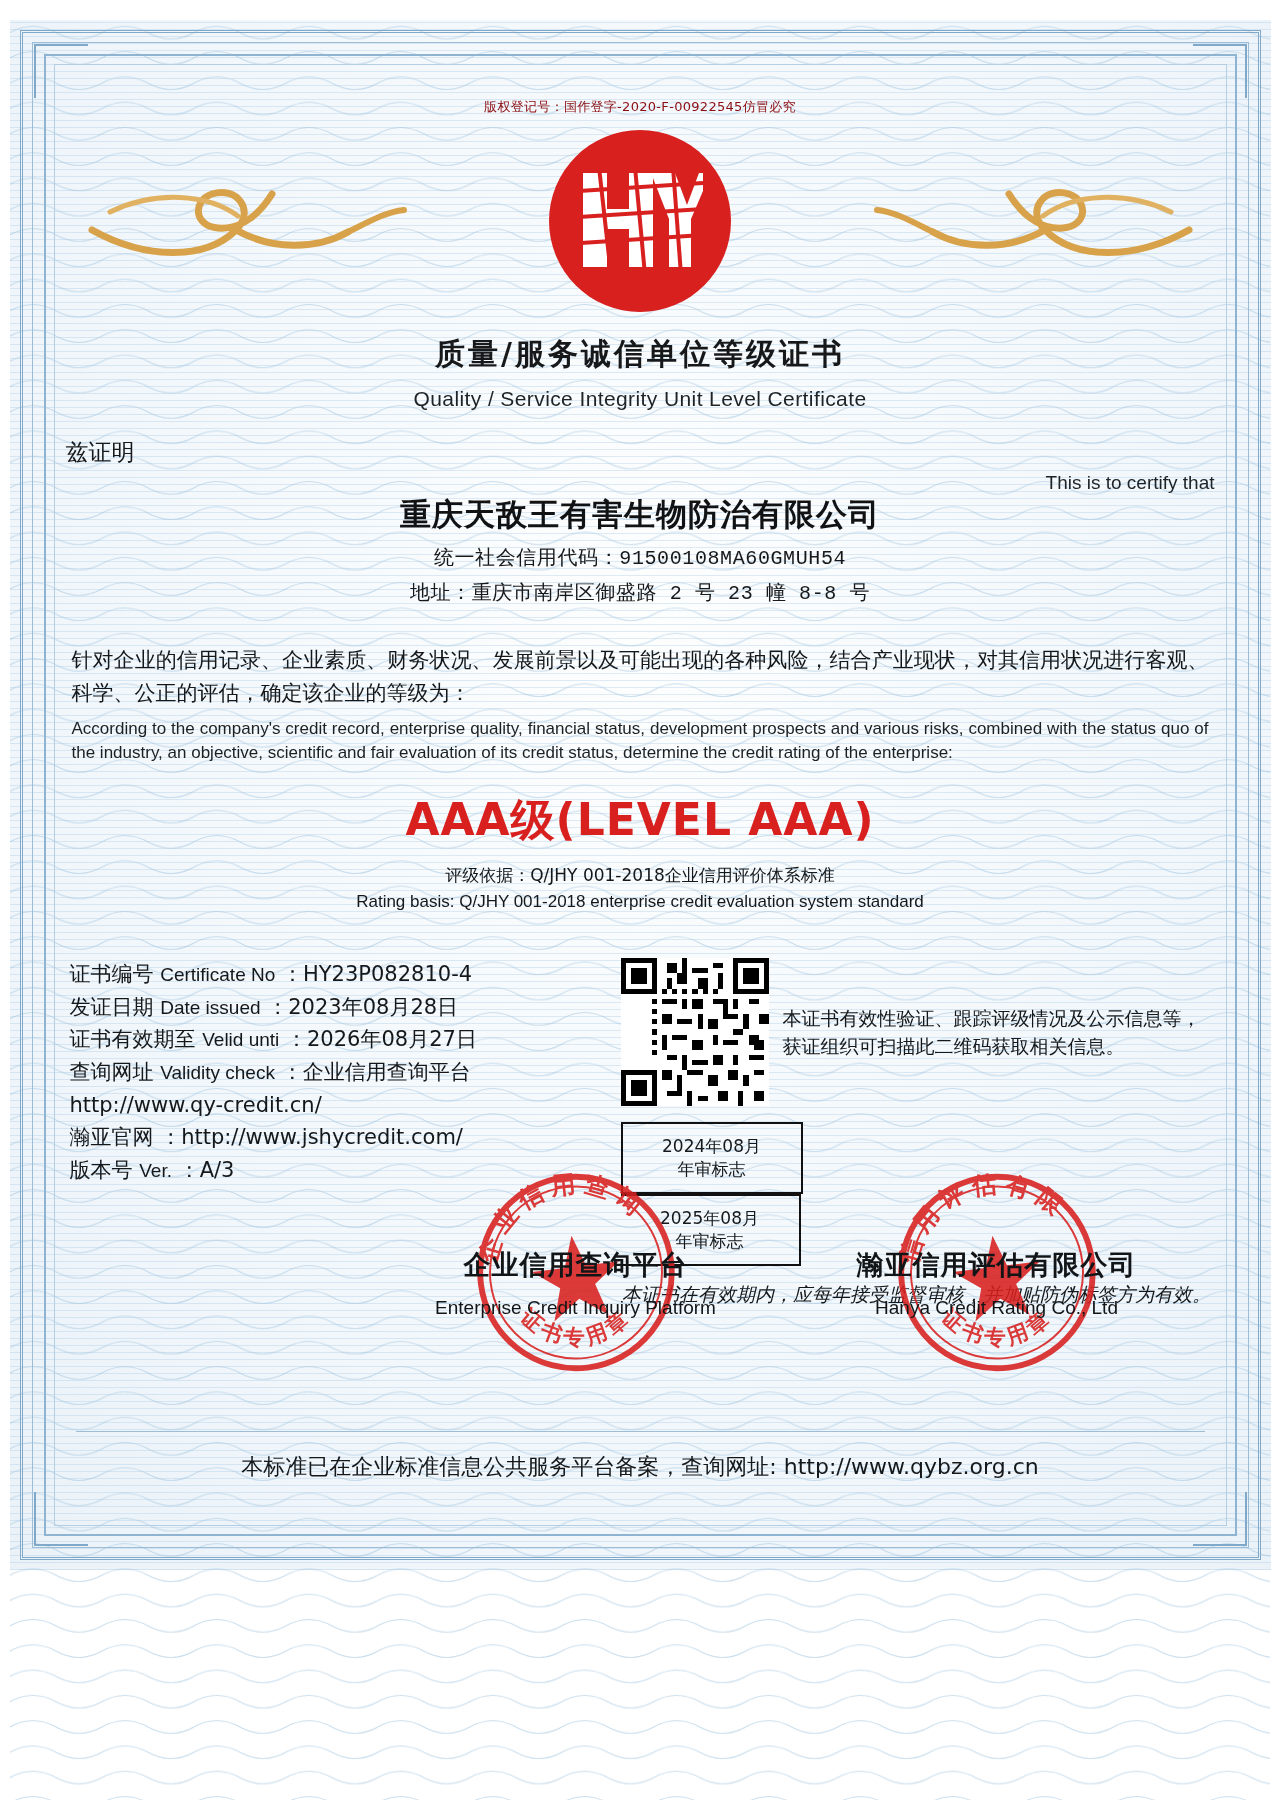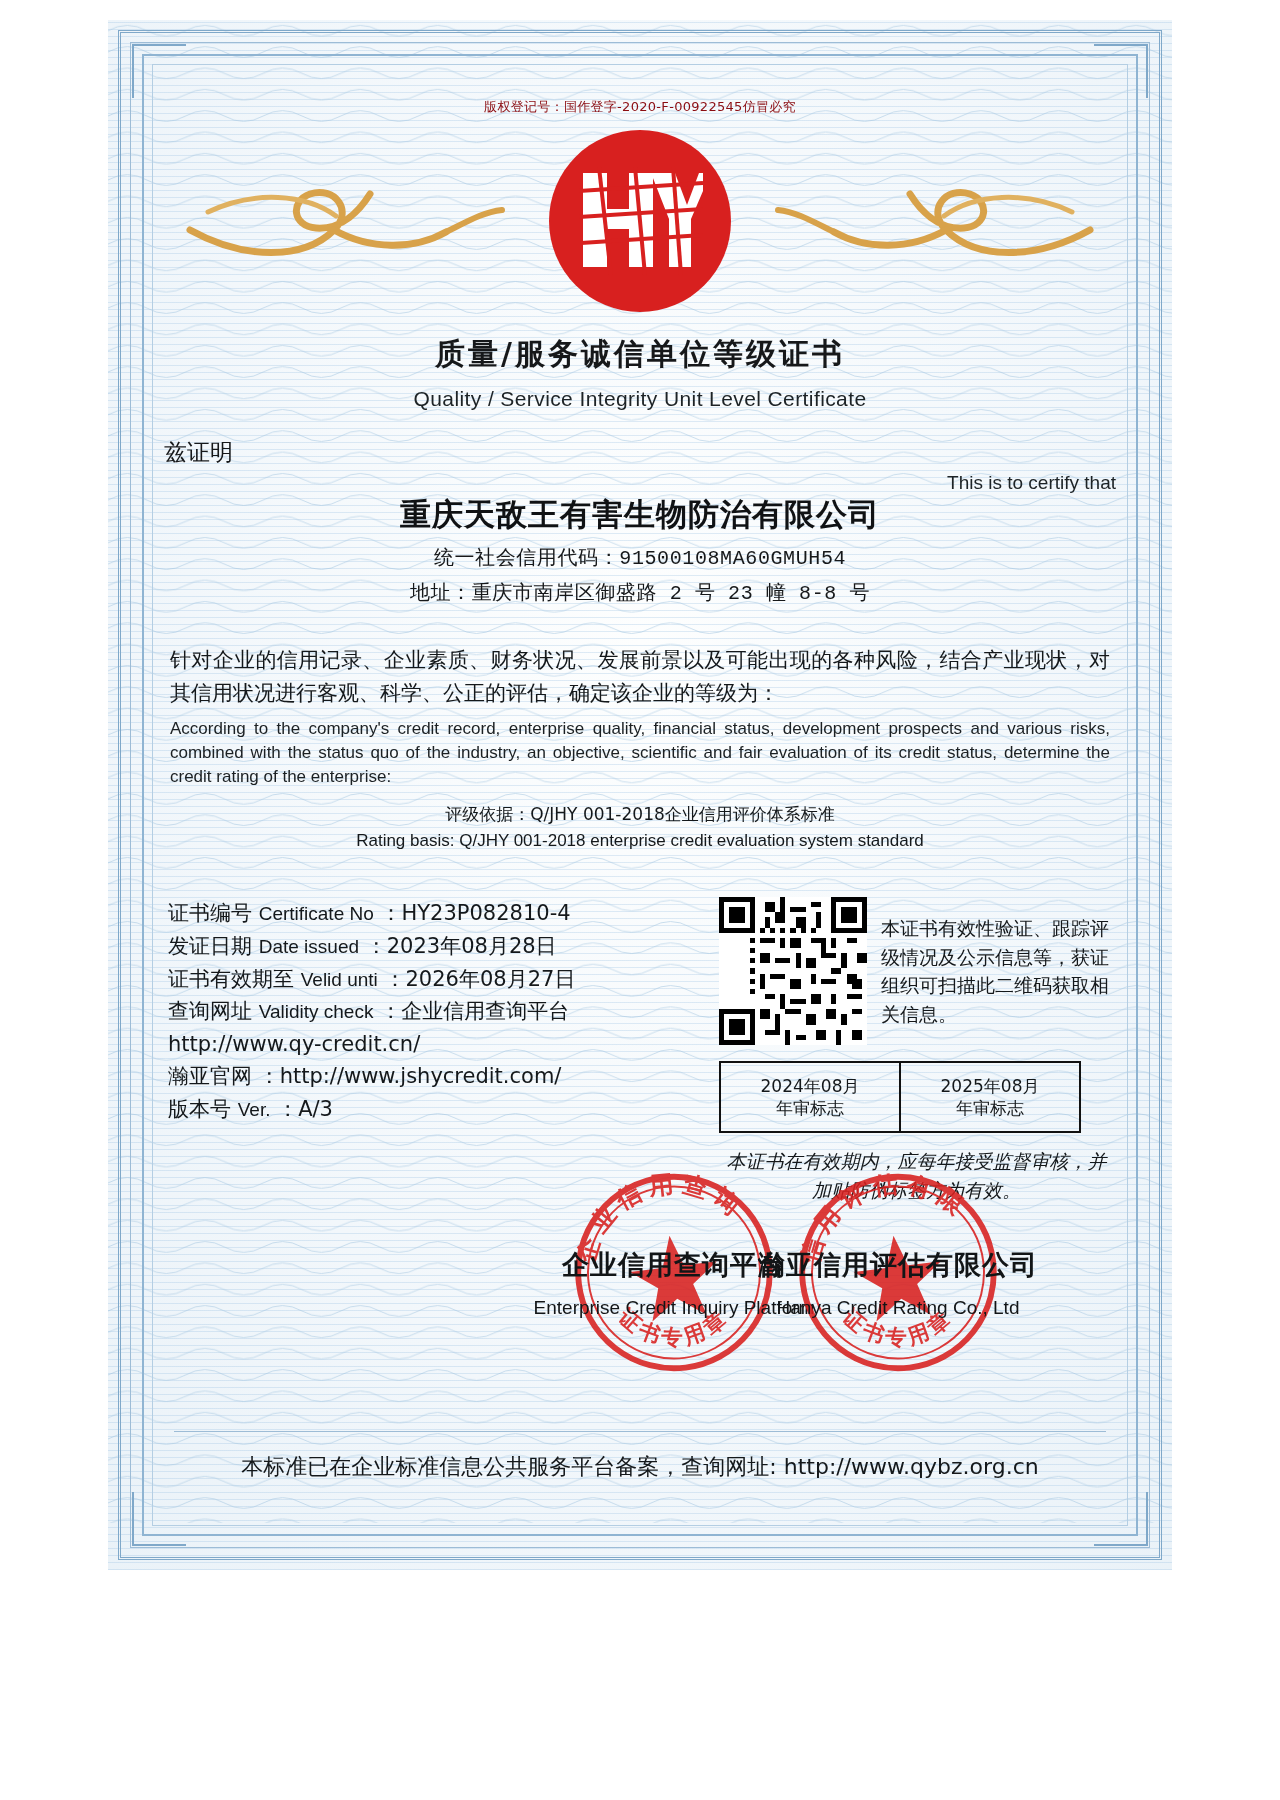--- a/index.html
+++ b/index.html
@@ -10,21 +10,21 @@
   body {
     width: 1280px;
     height: 1800px;
     font-family: "Liberation Sans", "DejaVu Sans", sans-serif;
     overflow: hidden;
   }
 
   
   #certificate {
     position: relative;
-    width: 1064px;
+    width: 1261px;
     height: 1550px;
     margin: 20px auto 0 auto;
     background:
       repeating-linear-gradient(
         0deg,
         rgba(150,190,225,0.30) 0px,
         rgba(150,190,225,0.30) 1px,
         rgba(255,255,255,0) 1px,
         rgba(255,255,255,0) 7px
       ),
@@ -259,20 +259,21 @@
     font-size: 19px;
     line-height: 1.5;
     color: #14181b;
     font-family: "DejaVu Sans", sans-serif;
   }
 
   .stamp-boxes {
     display: flex;
     margin-top: 16px;
     gap: 0;
+    flex-direction: column;
   }
   .stamp-box {
     width: 178px;
     height: 68px;
     border: 2px solid #111;
     display: flex;
     flex-direction: column;
     align-items: center;
     justify-content: center;
     font-size: 17px;
@@ -422,20 +423,21 @@
 
     <div class="company-name">重庆天敌王有害生物防治有限公司</div>
     <div class="company-code">统一社会信用代码：91500108MA60GMUH54</div>
     <div class="company-addr">地址：重庆市南岸区御盛路 2 号 23 幢 8-8 号</div>
 
     <div class="body-block">
       <div class="body-cn">针对企业的信用记录、企业素质、财务状况、发展前景以及可能出现的各种风险，结合产业现状，对其信用状况进行客观、科学、公正的评估，确定该企业的等级为：</div>
       <div class="body-en">According to the company's credit record, enterprise quality, financial status, development prospects and various risks, combined with the status quo of the industry, an objective, scientific and fair evaluation of its credit status, determine the credit rating of the enterprise:</div>
     </div>
 
+    <div class="level">AAA级(LEVEL AAA)</div>
     <div class="rating-basis-cn">评级依据：Q/JHY 001-2018企业信用评价体系标准</div>
     <div class="rating-basis-en">Rating basis: Q/JHY 001-2018 enterprise credit evaluation system standard</div>
 
     <div class="detail-row">
 
       <div class="detail-left">
         <div class="detail-line">
           <span>证书编号</span>
           <span class="en">Certificate No</span>
           <span>：HY23P082810-4</span>

